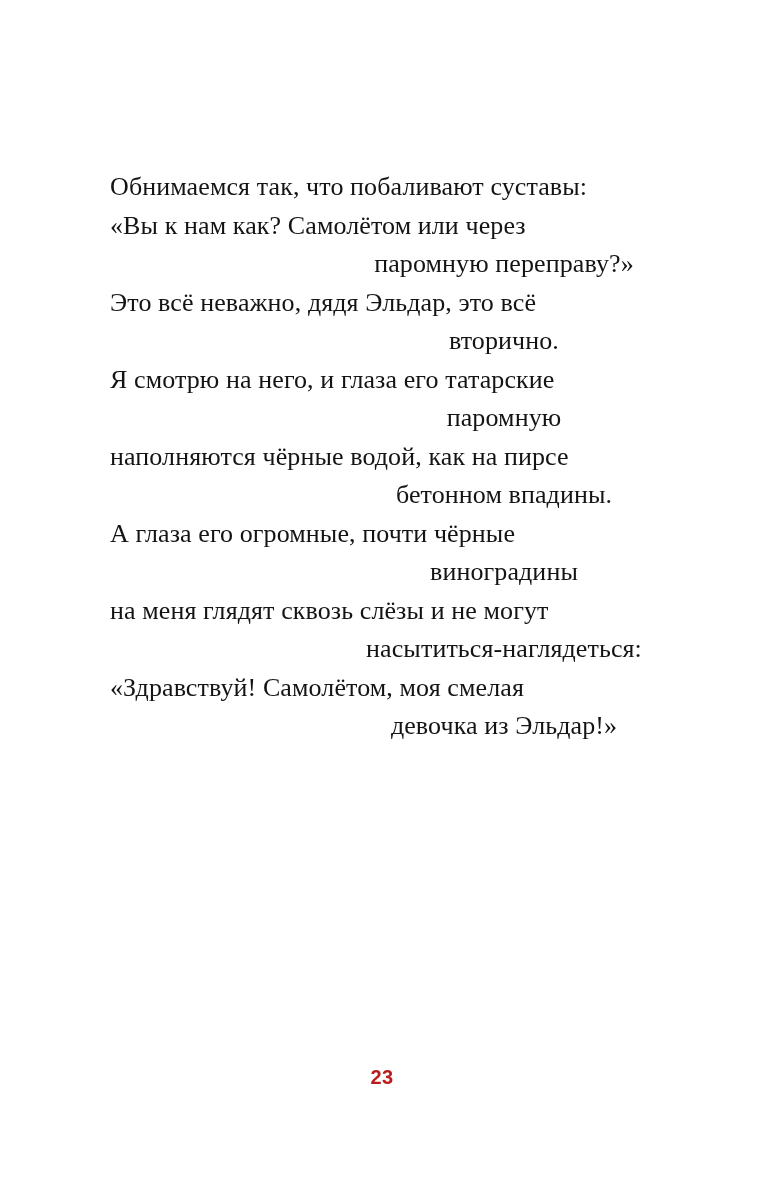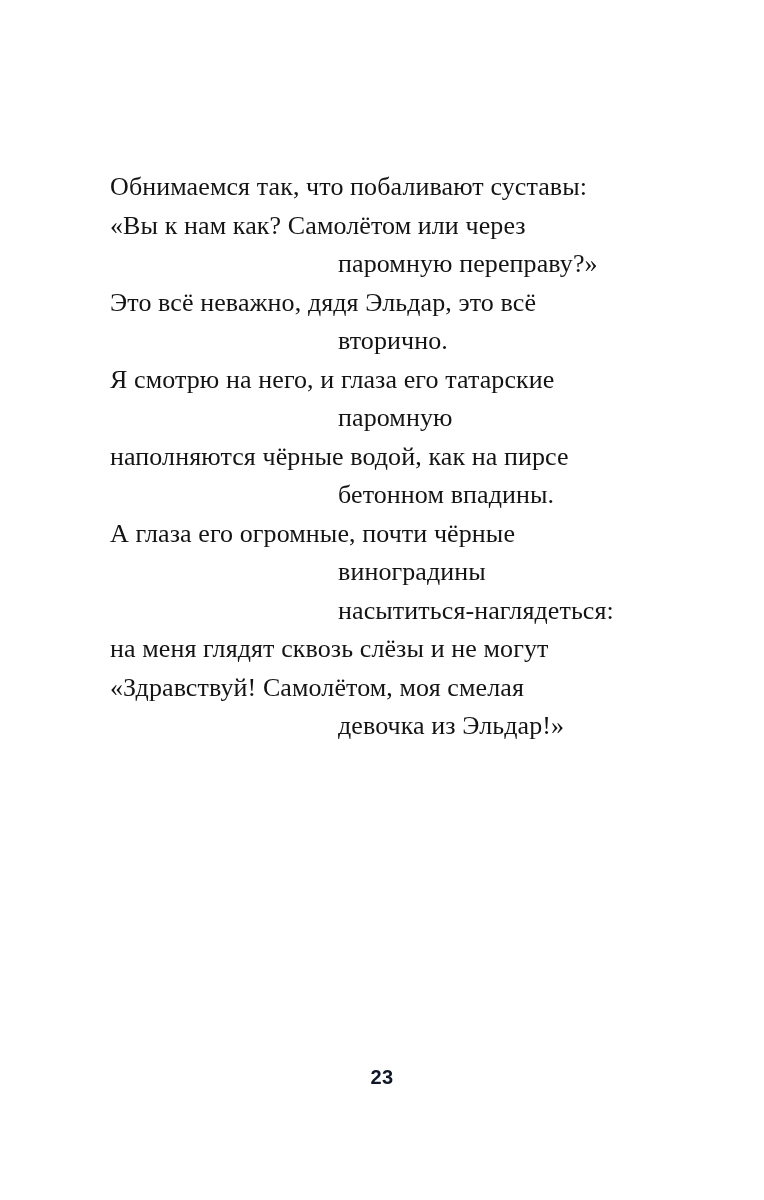--- a/index.html
+++ b/index.html
@@ -32,53 +32,54 @@
   .line {
     font-size: 26px;
     line-height: 38.5px;
     white-space: pre-wrap;
     letter-spacing: 0.1px;
   }
 
   .line.indent {
     text-indent: 0;
     padding-left: 228px;
+    text-align: center;
   }
 
   .page-number {
     position: absolute;
     left: 0;
     right: 0;
     top: 1066px;
     text-align: center;
     font-size: 20px;
     font-weight: bold;
     font-family: "Liberation Sans", sans-serif;
     letter-spacing: 0.4px;
-    color: #0f172a;
+    color: #b91c1c;
   }
 </style>
 </head>
 <body>
 
 <div class="page">
 
   <div class="poem">
     <div class="line">Обнимаемся так, что побаливают суставы:</div>
     <div class="line">«Вы к нам как? Самолётом или через</div>
     <div class="line indent">паромную переправу?»</div>
     <div class="line">Это всё неважно, дядя Эльдар, это всё</div>
     <div class="line indent">вторично.</div>
     <div class="line">Я смотрю на него, и глаза его татарские</div>
     <div class="line indent">паромную</div>
     <div class="line">наполняются чёрные водой, как на пирсе</div>
     <div class="line indent">бетонном впадины.</div>
     <div class="line">А глаза его огромные, почти чёрные</div>
     <div class="line indent">виноградины</div>
+    <div class="line">на меня глядят сквозь слёзы и не могут</div>
     <div class="line indent">насытиться-наглядеться:</div>
-    <div class="line">на меня глядят сквозь слёзы и не могут</div>
     <div class="line">«Здравствуй! Самолётом, моя смелая</div>
     <div class="line indent">девочка из Эльдар!»</div>
   </div>
 
   <div class="page-number">23</div>
 
 </div>
 
 </body></html>

